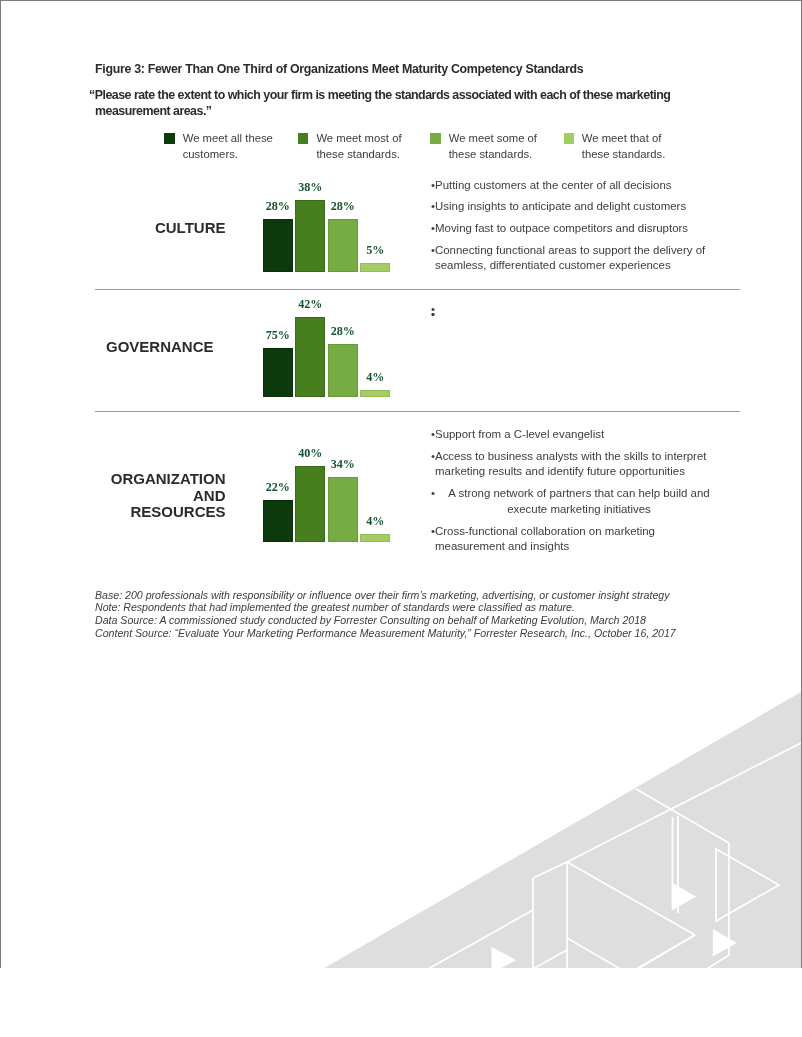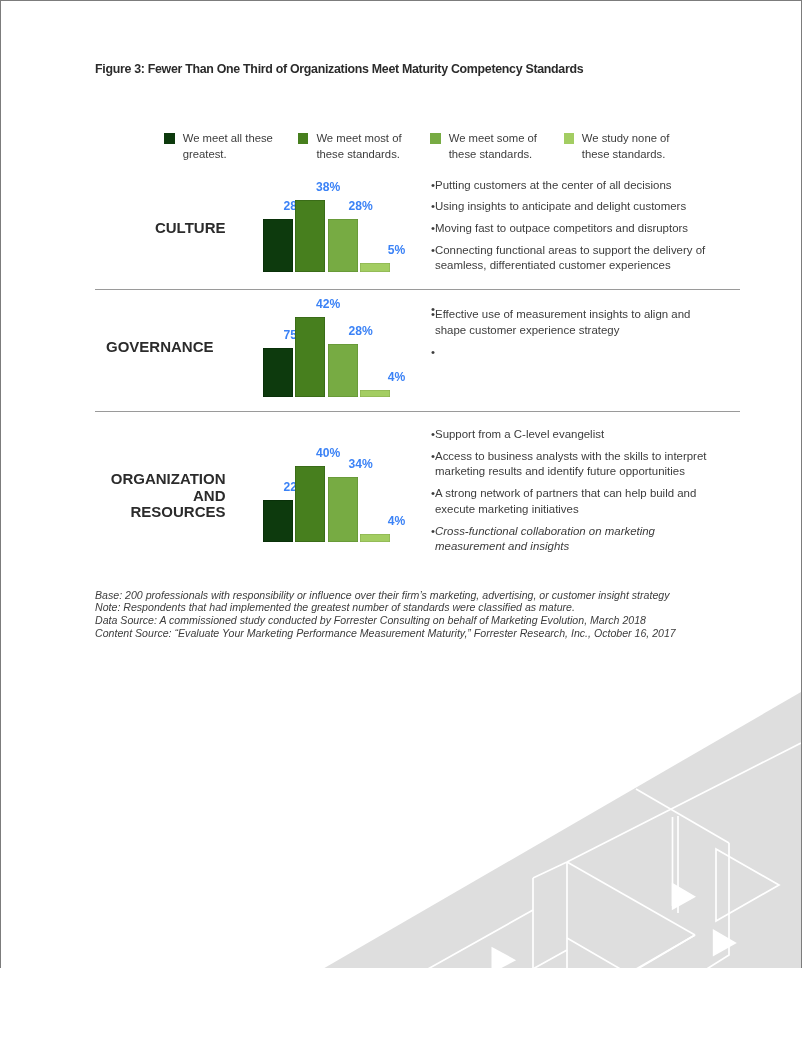--- a/index.html
+++ b/index.html
@@ -10,21 +10,21 @@
   .fig-title{position:absolute;left:95px;top:62px;font-size:12.4px;font-weight:bold;color:#2b2b2b;letter-spacing:-0.3px;white-space:nowrap;}
   .fig-sub{position:absolute;left:89px;top:88px;width:650px;font-size:12.4px;font-weight:bold;color:#2b2b2b;line-height:15.8px;letter-spacing:-0.5px;}
   .fig-sub .l2{padding-left:6px;}
   .legend{position:absolute;left:0;top:0;}
   .lg-item{position:absolute;top:133.4px;}
   .lg-sw{position:absolute;left:0;top:0;width:10.4px;height:10.4px;}
   .lg-tx{position:absolute;left:18.3px;top:-3px;font-size:11.3px;color:#3c3c3c;line-height:16px;white-space:nowrap;}
   .divider{position:absolute;left:95px;width:645px;height:1px;background:#9a9a9a;}
   .grp-label{position:absolute;font-size:15px;font-weight:bold;color:#2b2b2b;text-align:right;line-height:16.2px;letter-spacing:0;}
   .bar{position:absolute;}
-  .bar-lbl{position:absolute;font-size:12.1px;font-weight:bold;color:#3b82f6;text-align:right;white-space:nowrap;}
+  .bar-lbl{position:absolute;font-size:12.1px;font-weight:bold;color:#14532d;text-align:center;white-space:nowrap;font-family:Liberation Serif, serif;}
   .bul{position:absolute;font-size:11.45px;color:#3c3c3c;line-height:15.8px;}
   .bul .dot{position:absolute;left:0;top:0;}
   .bul .tx{display:block;margin-left:4px;}
   .foot{position:absolute;left:95px;font-size:10.6px;color:#3c3c3c;line-height:12.6px;white-space:nowrap;font-style:italic;}
   .pgnum{position:absolute;left:95.3px;top:977.3px;font-size:11.6px;color:#4a4a4a;line-height:11.6px;}
 
   .fig-title,.fig-sub,.lg-tx,.grp-label,.bar-lbl,.bul,.foot,.pgnum{transform:translateZ(0);}
 </style>
 </head>
 <body>
@@ -49,36 +49,40 @@
     <path d="M 715 848 L 778 884 L 715 920 Z"></path>
    </g>
    <g fill="#ffffff">
     <polygon points="490.5,945.7 490.5,972.3 515.1,959.2"></polygon>
     <polygon points="468.3,998.5 468.3,1025.3 493,1011.9"></polygon>
     <polygon points="670.8,881.5 670.8,909.2 695,895.8"></polygon>
     <polygon points="711.8,928.1 711.8,955.5 735.8,941.9"></polygon>
    </g>
   </svg>
   <div class="fig-title">Figure 3: Fewer Than One Third of Organizations Meet Maturity Competency Standards</div>
+  <div class="fig-sub">
+    <div>“Please rate the extent to which your firm is meeting the standards associated with each of these marketing</div>
+    <div class="l2">measurement areas.”</div>
+  </div>
   <div class="legend" id="legend">
       <div class="lg-item" style="left: 164.4px;">
         <span class="lg-sw" style="background: rgb(13, 58, 13);"></span>
-        <span class="lg-tx"><span>We meet all these</span><br><span>greatest.</span></span>
+        <span class="lg-tx"><span>We meet all these</span><br><span>customers.</span></span>
       </div>
       <div class="lg-item" style="left: 298.1px;">
         <span class="lg-sw" style="background: rgb(71, 127, 30);"></span>
         <span class="lg-tx"><span>We meet most of</span><br><span>these standards.</span></span>
       </div>
       <div class="lg-item" style="left: 430.4px;">
         <span class="lg-sw" style="background: rgb(119, 171, 67);"></span>
         <span class="lg-tx"><span>We meet some of</span><br><span>these standards.</span></span>
       </div>
       <div class="lg-item" style="left: 563.5px;">
         <span class="lg-sw" style="background: rgb(163, 205, 98);"></span>
-        <span class="lg-tx"><span>We study none of</span><br><span>these standards.</span></span>
+        <span class="lg-tx"><span>We meet that of</span><br><span>these standards.</span></span>
       </div>
     </div>
   <div id="chart">
       <div class="bar" style="left: 262.8px; top: 219.02px; width: 30px; height: 53.48px; background: rgb(13, 58, 13); box-shadow: rgb(7, 38, 7) 0px 0px 0px 0.5px inset;"></div>
       <div class="bar-lbl" style="left: 247.8px; width: 60px; top: 199.02px;">28%</div>
       <div class="bar" style="left: 295.3px; top: 199.92px; width: 30px; height: 72.58px; background: rgb(71, 127, 30); box-shadow: rgb(47, 91, 18) 0px 0px 0px 0.5px inset;"></div>
       <div class="bar-lbl" style="left: 280.3px; width: 60px; top: 179.92px;">38%</div>
       <div class="bar" style="left: 327.8px; top: 219.02px; width: 30px; height: 53.48px; background: rgb(119, 171, 67); box-shadow: rgb(93, 140, 49) 0px 0px 0px 0.5px inset;"></div>
       <div class="bar-lbl" style="left: 312.8px; width: 60px; top: 199.02px;">28%</div>
       <div class="bar" style="left: 360.3px; top: 262.95px; width: 30px; height: 9.55px; background: rgb(163, 205, 98); box-shadow: rgb(134, 171, 76) 0px 0px 0px 0.5px inset;"></div>
@@ -123,42 +127,41 @@
           <span class="dot">•</span>
           <span class="tx" style="width: 288px;">Connecting functional areas to support the delivery of seamless, differentiated customer experiences</span>
         </div>
       </div>
       <div class="bul" style="left: 431px; top: 301.5px; width: 300px;">
         <div style="position: relative; margin-bottom: 5.9px;">
           <span class="dot">•</span>
         </div>
         <div style="position: relative; margin-bottom: 5.9px;">
           <span class="dot">•</span>
-          <span class="tx" style="width: 263px;">Effective use of measurement insights to align and shape customer experience strategy</span>
         </div>
         <div style="position: relative; margin-bottom: 5.9px;">
           <span class="dot">•</span>
         </div>
       </div>
       <div class="bul" style="left: 431px; top: 427px; width: 300px;">
         <div style="position: relative; margin-bottom: 5.9px;">
           <span class="dot">•</span>
           <span class="tx" style="width: 288px;">Support from a C-level evangelist</span>
         </div>
         <div style="position: relative; margin-bottom: 5.9px;">
           <span class="dot">•</span>
           <span class="tx" style="width: 288px;">Access to business analysts with the skills to interpret marketing results and identify future opportunities</span>
         </div>
         <div style="position: relative; margin-bottom: 5.9px;">
           <span class="dot">•</span>
-          <span class="tx" style="width: 288px;">A strong network of partners that can help build and execute marketing initiatives</span>
+          <span class="tx" style="width: 288px; text-align: center;">A strong network of partners that can help build and execute marketing initiatives</span>
         </div>
         <div style="position: relative; margin-bottom: 5.9px;">
           <span class="dot">•</span>
-          <span class="tx" style="width: 288px; font-style: italic;">Cross-functional collaboration on marketing measurement and insights</span>
+          <span class="tx" style="width: 288px;">Cross-functional collaboration on marketing measurement and insights</span>
         </div>
       </div>
     </div>
   <div id="foot">
       <div class="foot" style="top: 588.5px;">Base: 200 professionals with responsibility or influence over their firm’s marketing, advertising, or customer insight strategy</div>
       <div class="foot" style="top: 601.25px;">Note: Respondents that had implemented the greatest number of standards were classified as mature.</div>
       <div class="foot" style="top: 614px;">Data Source: A commissioned study conducted by Forrester Consulting on behalf of Marketing Evolution, March 2018</div>
       <div class="foot" style="top: 626.75px;">Content Source: “Evaluate Your Marketing Performance Measurement Maturity,” Forrester Research, Inc., October 16, 2017</div>
     </div>
   <div class="pgnum">5</div>

